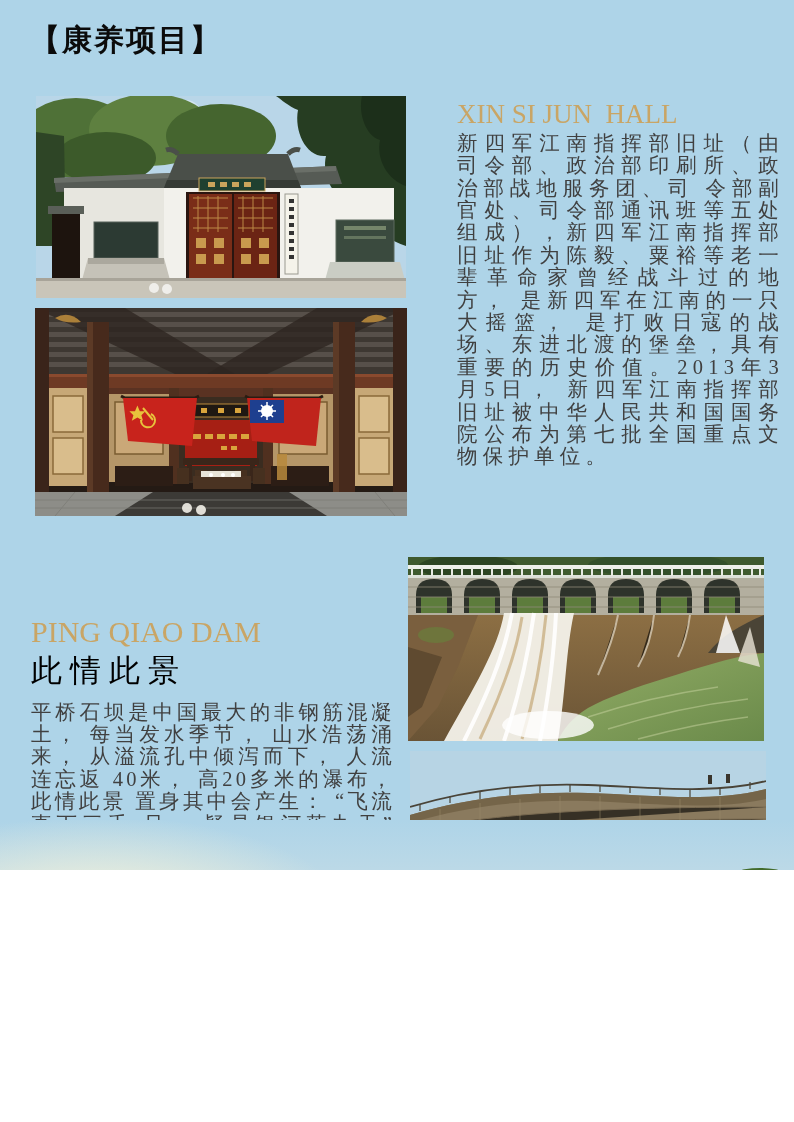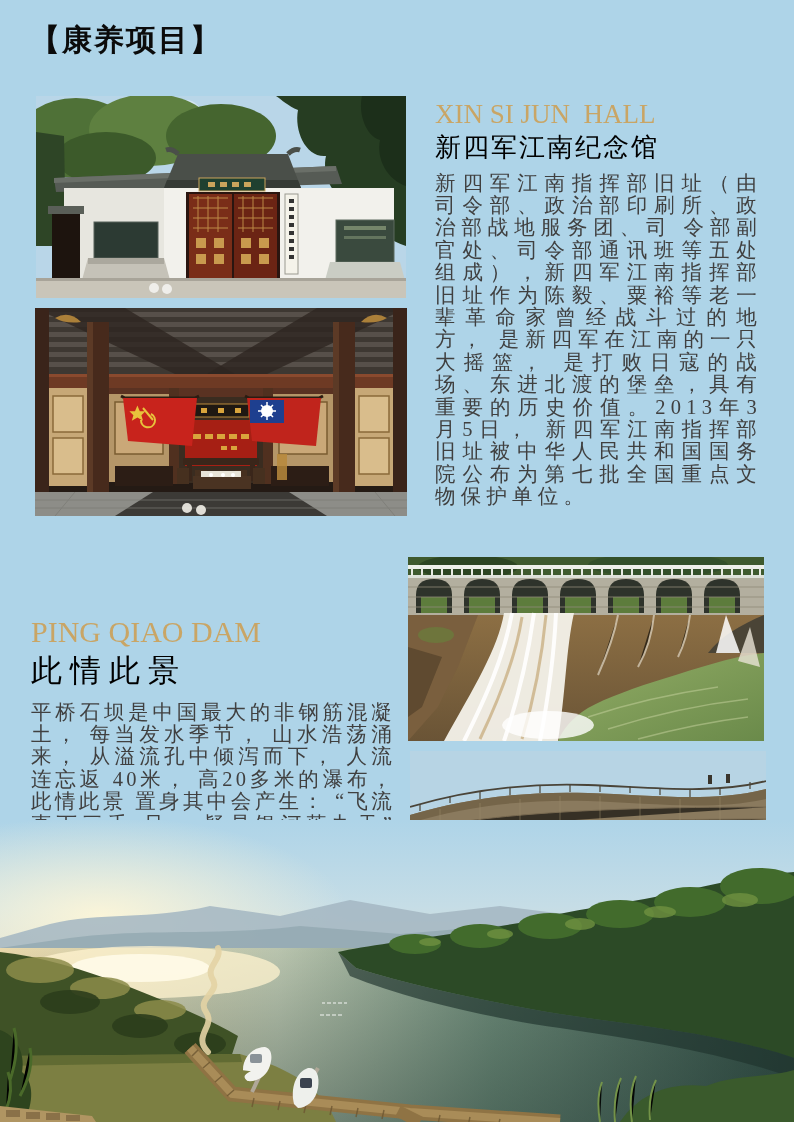--- a/index.html
+++ b/index.html
@@ -1,34 +1,34 @@
 <!DOCTYPE html>
 <html style="--background: #AED4E8; --accent_gold: #C9A565; --text: #0A0A0A;"><head>
 <meta charset="utf-8">
 <style>
   html,body{margin:0;padding:0;}
   .page{
-    position:relative;width:794px;height:1122px;overflow:hidden;
+    position:relative;width:794px;height:870px;overflow:hidden;
     background:var(--background,#AED4E8);
     font-family:"Liberation Serif","DejaVu Serif",serif;
     color:#0a0a0a;
   }
   .page-title{
     position:absolute;left:30px;top:20px;margin:0;
     font-size:30px;font-weight:700;letter-spacing:2px;color:#0b0b0b;
   }
   .photo{position:absolute;overflow:hidden;}
   .photo svg{display:block;width:100%;height:100%;}
   #photo-ext{left:36px;top:96px;width:370px;height:202px;}
   #photo-int{left:35px;top:308px;width:372px;height:208px;}
   #photo-dam{left:408px;top:557px;width:356px;height:184px;}
   #photo-buf{left:410px;top:751px;width:356px;height:155px;}
   #panorama{left:0;top:820px;width:794px;height:302px;}
 
-  .col1{position:absolute;left:435px;top:100px;width:327px;}
+  .col1{position:absolute;left:457px;top:100px;width:327px;}
   .col2{position:absolute;left:31px;top:615px;width:364px;}
   .eyebrow{
     margin:0 0 2px 0;font-size:27px;line-height:1.1;
     color:var(--accent_gold,#C9A565);white-space:pre;font-weight:400;
   }
   .col2 .eyebrow{font-size:30px;}
   .h-cn{margin:3px 0 9px 0;font-size:26px;line-height:1.15;font-weight:400;letter-spacing:2px;color:#000;}
   .col2 .h-cn{font-size:31px;letter-spacing:8px;margin:5px 0 12px 0;}
   .body-text{
     margin:0;font-size:20.5px;line-height:22.4px;text-align:justify;
@@ -223,21 +223,20 @@
       <g stroke="#7a7a74" stroke-width="1" opacity="0.7">
           <path d="M0,192 h372 M0,200 h372 M40,184 l-20,24 M340,184 l20,24"></path>
         </g>
       <circle cx="152" cy="200" r="5" fill="#f2efe8" opacity="0.9"></circle>
       <circle cx="166" cy="202" r="5" fill="#f2efe8" opacity="0.9"></circle>
     </svg>
   </div>
 
   <div class="col1">
     <h2 class="eyebrow">XIN SI JUN  HALL</h2>
-    <h3 class="h-cn">新四军江南纪念馆</h3>
     <p class="body-text">新四军江南指挥部旧址（由司令部、政治部印刷所、政治部战地服务团、司 令部副官处、司令部通讯班等五处组成），新四军江南指挥部旧址作为陈毅、粟裕等老一辈革命家曾经战斗过的地方， 是新四军在江南的一只大摇篮， 是打败日寇的战场、东进北渡的堡垒，具有重要的历史价值。2013年3月5日， 新四军江南指挥部旧址被中华人民共和国国务院公布为第七批全国重点文物保护单位。</p>
   </div>
 
   <div class="col2">
     <h2 class="eyebrow">PING QIAO DAM</h2>
     <h3 class="h-cn">此情此景</h3>
     <p class="body-text">平桥石坝是中国最大的非钢筋混凝土， 每当发水季节， 山水浩荡涌来， 从溢流孔中倾泻而下， 人流连忘返 40米， 高20多米的瀑布， 此情此景 置身其中会产生： “飞流直下三千 尺， 疑是银河落九天” 的联想， 让 人流连忘返。</p>
   </div>
 
   <div class="photo" id="photo-dam">

